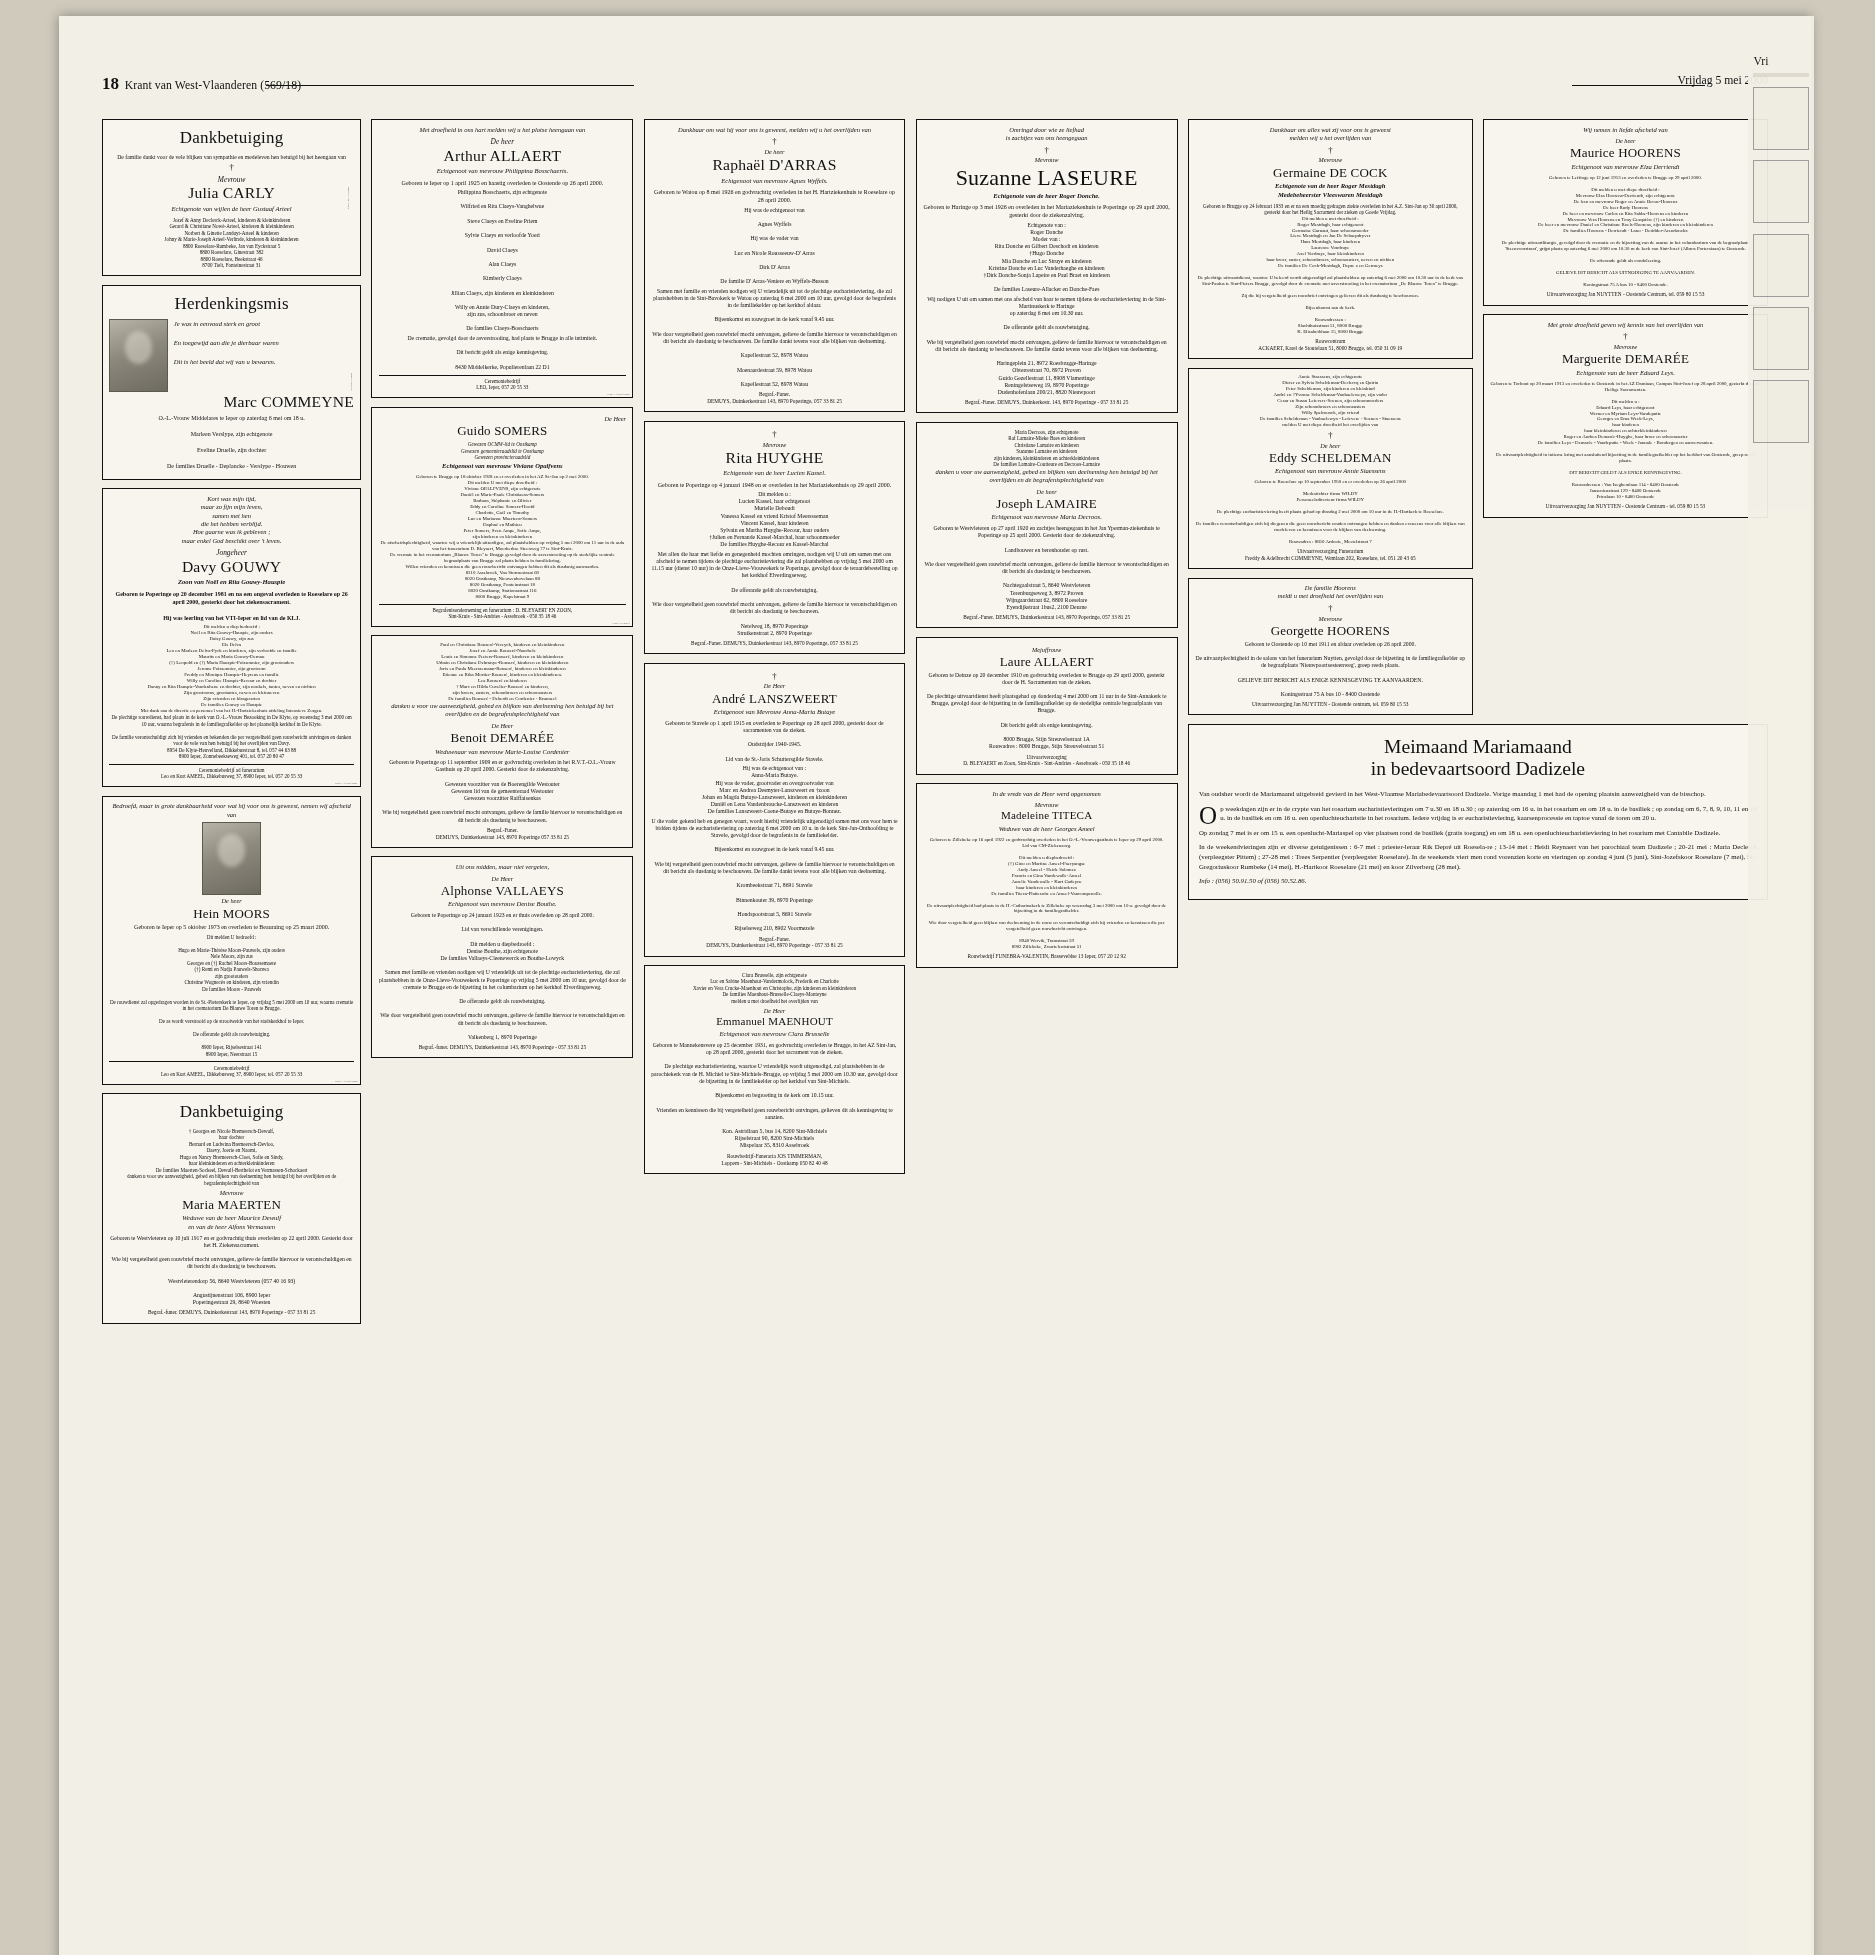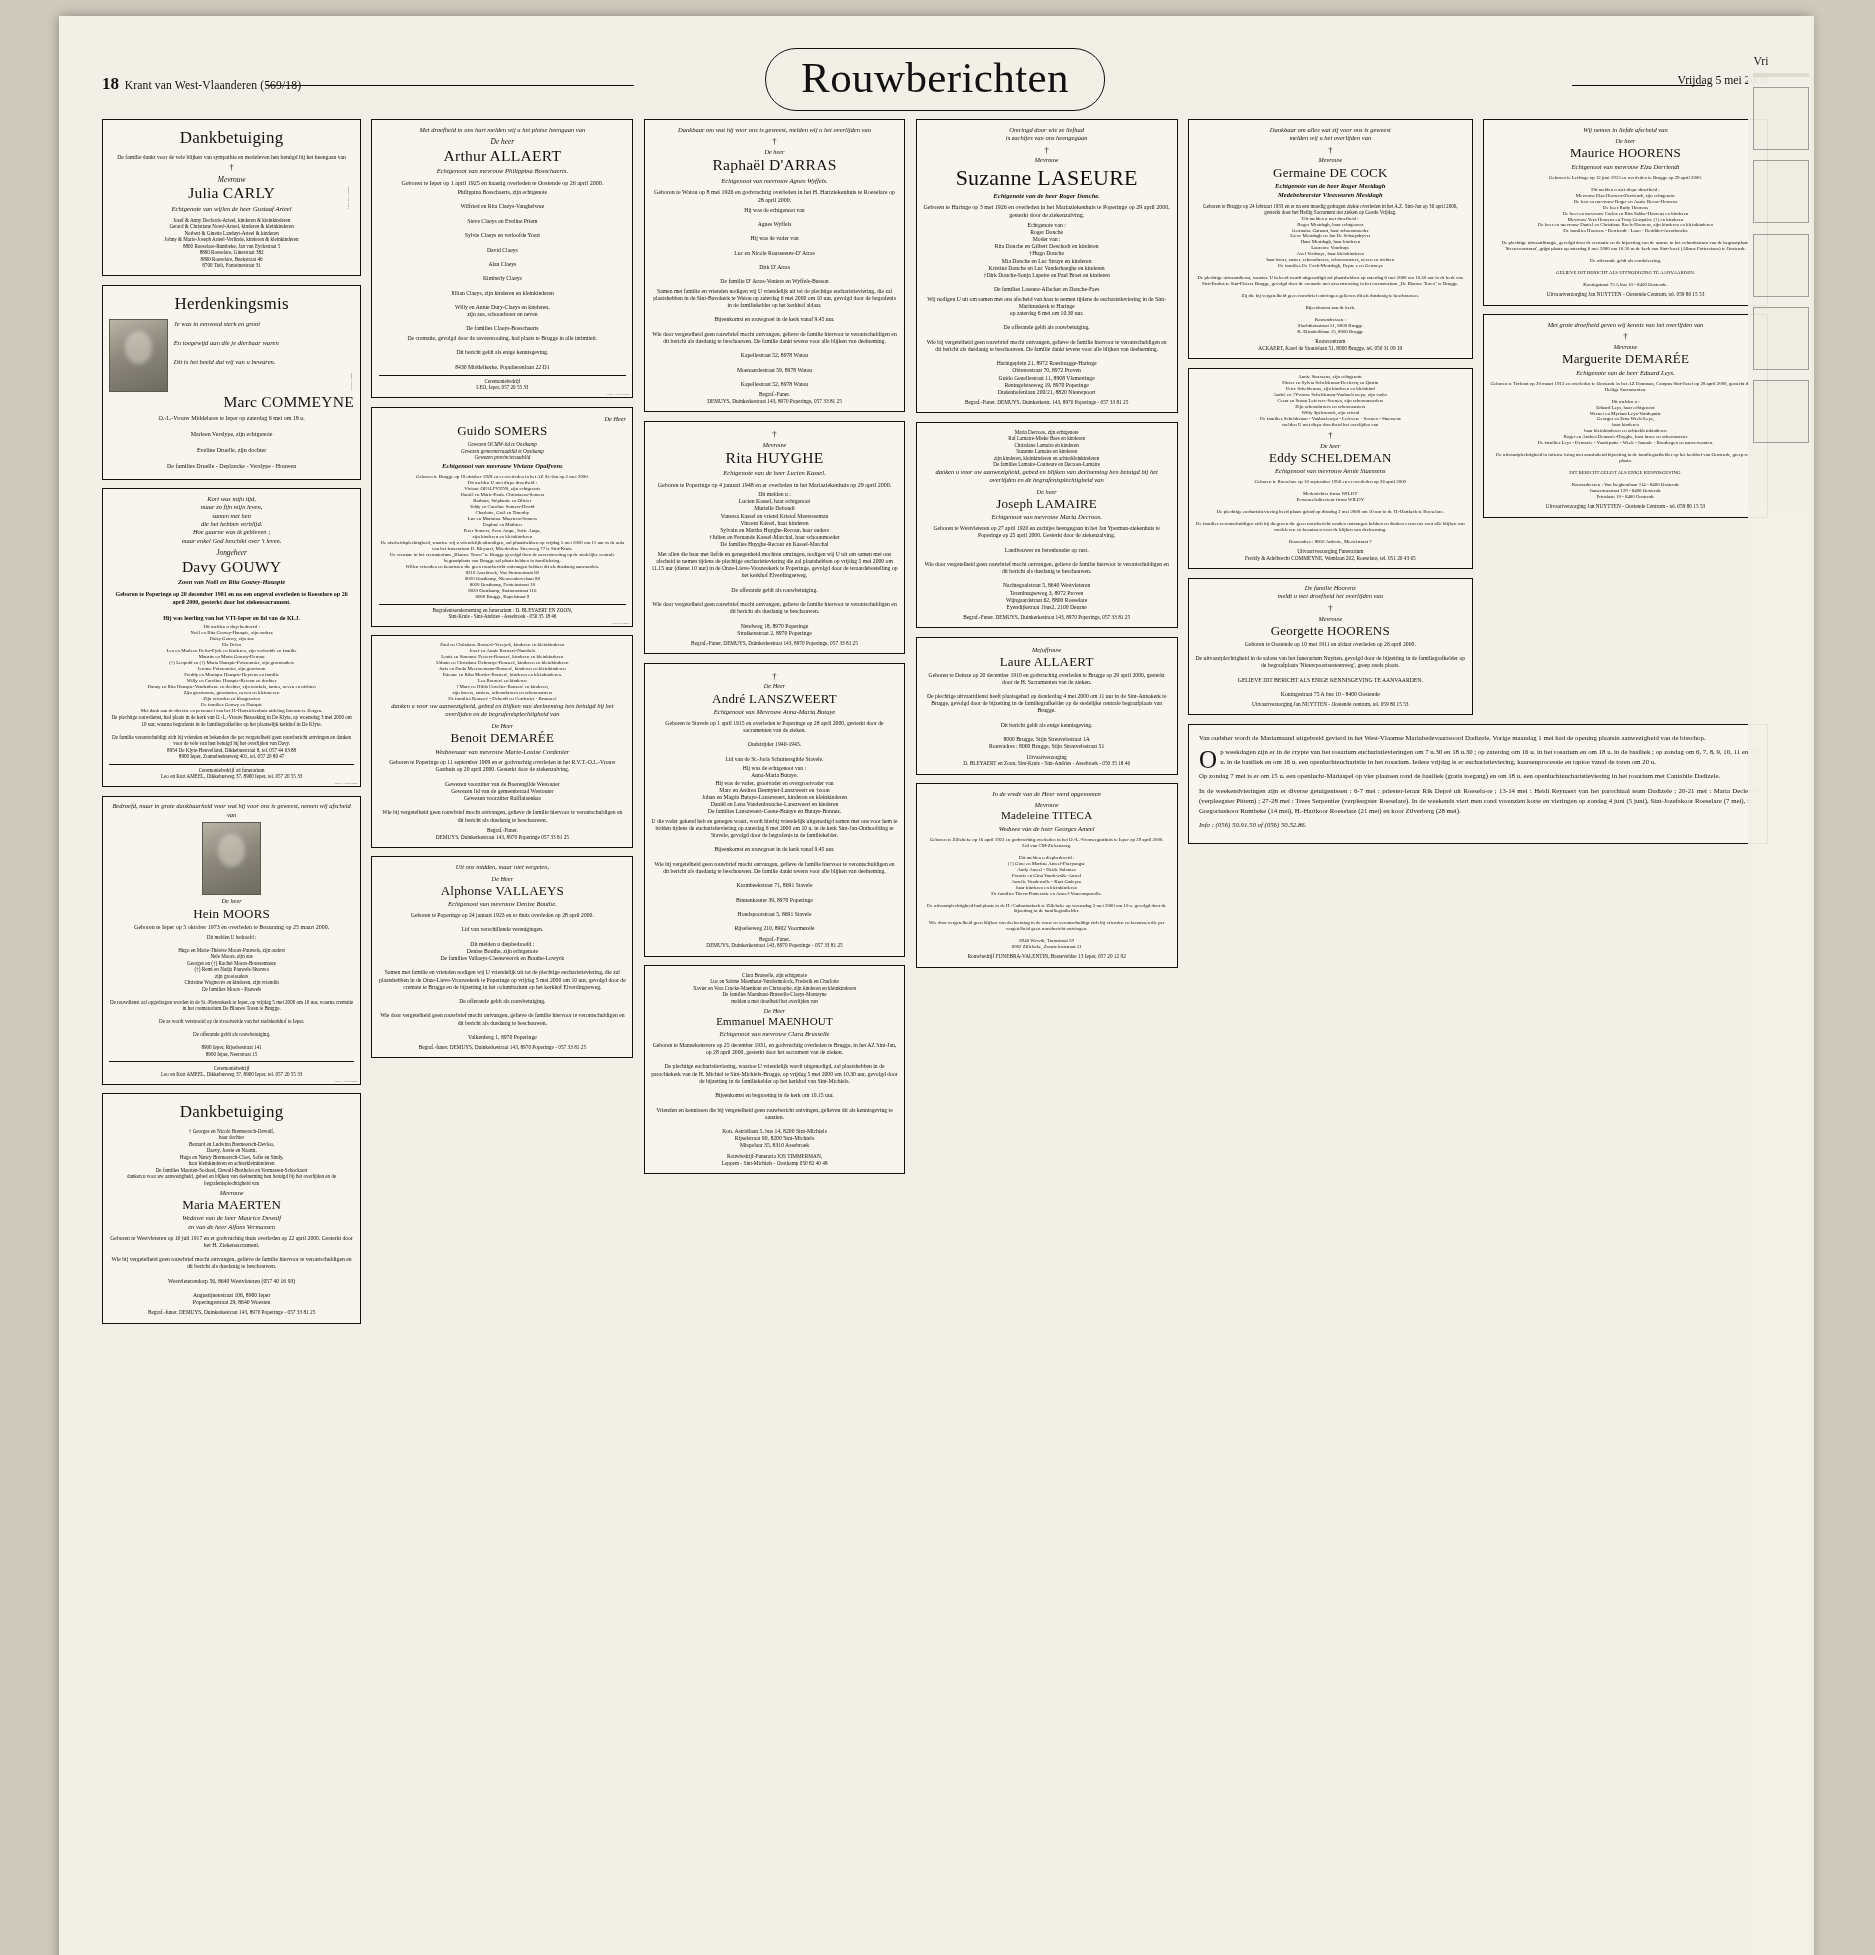--- a/index.html
+++ b/index.html
@@ -217,23 +217,20 @@
 <body>
 
 <div class="page">
  <div class="page-inner">
 
   <div class="masthead">
     <div class="masthead-left">
       <span class="pagenum">18</span><span>Krant van West-Vlaanderen (569/18)</span>
     </div>
     <div class="rule-left"></div>
-    <div class="masthead-title">
-      <span>Rouwberichten</span>
-    </div>
     <div class="rule-right"></div>
     <div class="masthead-right">Vrijdag 5 mei 2000</div>
   </div>
 
   <div class="cols">
 
     <div class="col c1">
 
       <div class="notice">
         <div class="dank">Dankbetuiging</div>
@@ -841,20 +838,24 @@
 
 Rouwadressen : Van Iseghemlaan 114 - 8400 Oostende
 Janseniusstraat 129 - 8400 Oostende
 Prinslaan 10 - 8400 Oostende</div>
             <div class="begraf pre" style="white-space: pre-line;">Uitvaartverzorging Jan NUYTTEN - Oostende Centrum - tel. 059 80 15 53</div>
           </div>
         </div>
       </div>
 
       <div class="article">
+        <h2>
+          <span>Meimaand Mariamaand</span><br>
+          <span>in bedevaartsoord Dadizele</span>
+        </h2>
         <p>Van oudsher wordt de Mariamaand uitgebreid gevierd in het West-Vlaamse Mariabedevaartsoord Dadizele. Vorige maandag 1 mei had de opening plaatsin aanwezigheid van de bisschop.</p>
         <p class="drop">Op weekdagen zijn er in de crypte van het rosarium eucharistievieringen om 7 u.30 en 18 u.30 ; op zaterdag om 16 u. in het rosarium en om 18 u. in de basiliek ; op zondag om 6, 7, 8, 9, 10, 11 en 18 u. in de basiliek en om 16 u. een openluchteucharistie in het rosarium. Iedere vrijdag is er eucharistieviering, kaarsenprocessie en taptoe vanaf de toren om 20 u.</p>
         <p>Op zondag 7 mei is er om 15 u. een openlucht-Mariaspel op vier plaatsen rond de basiliek (gratis toegang) en om 18 u. een openluchteucharistieviering in het rosarium met Cantabile Dadizele.</p>
         <p>In de weekendvieringen zijn er diverse getuigenissen : 6-7 mei : priester-leraar Rik Depré uit Roesela-re ; 13-14 mei : Heidi Reynaert van het parochiaal team Dadizele ; 20-21 mei : Maria Declerck (verpleegster Pittem) ; 27-28 mei : Trees Serpentier (verpleegster Roeselare). In de weekends viert men rond vorenzien korte en vieringen op zondag 4 juni (5 juni), Sint-Jozefskoor Roeselare (7 mei), St.-Gregoriuskoor Rumbeke (14 mei), H.-Hartkoor Roeselare (21 mei) en koor Zilverberg (28 mei).</p>
         <p style="font-style:italic;">Info : (056) 50.91.50 of (056) 50.52.86.</p>
       </div>
 
     </div>
 
   </div>

